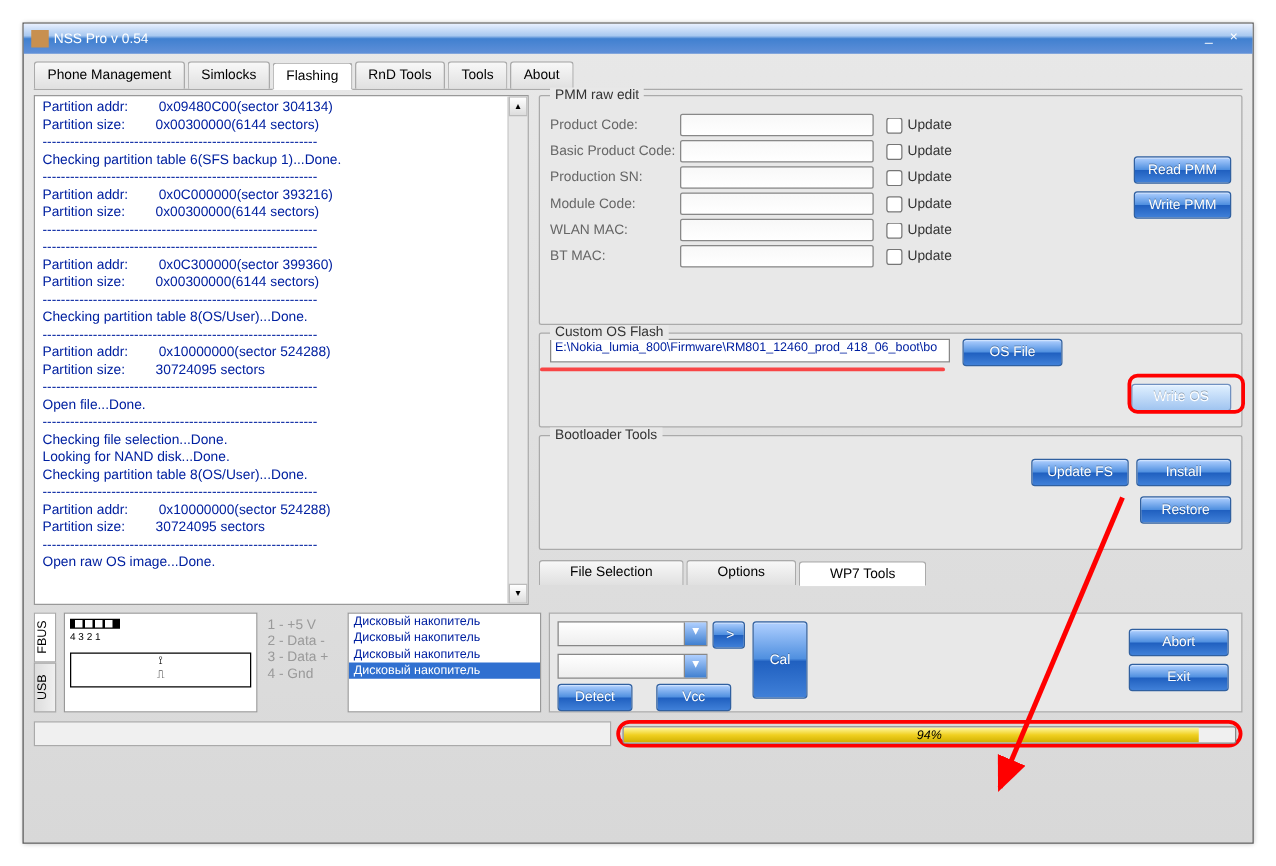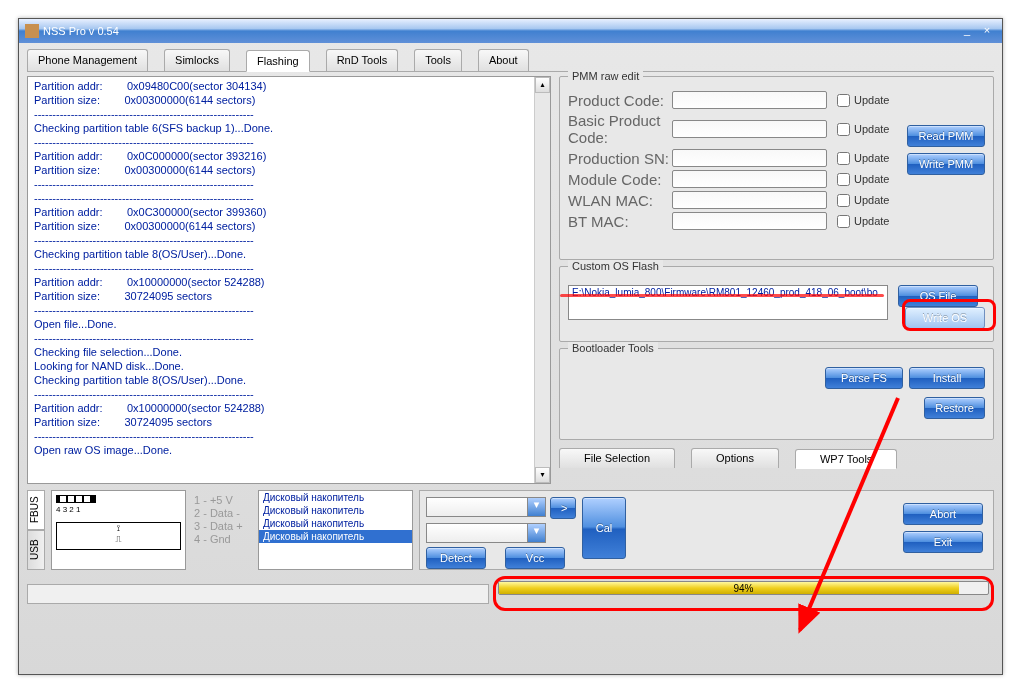--- a/index.html
+++ b/index.html
@@ -4,64 +4,64 @@
 <style>
 * { box-sizing: border-box; margin: 0; padding: 0; font-family: 'Segoe UI', Tahoma, sans-serif; font-size: 11px; }
 body { background: #fff; padding: 18px; }
 .window { width: 985px; height: 657px; border: 1px solid #555; background: linear-gradient(to bottom, #e8e8e8, #d8d8d8); box-shadow: 0 0 4px rgba(0,0,0,0.3); }
 .titlebar { height: 24px; background: linear-gradient(to bottom, #e8f0ff 0%, #a8c8f0 40%, #4080d0 50%, #6090d8 100%); display: flex; align-items: center; padding: 0 6px; color: #fff; font-size: 12px; }
 .titlebar .icon { width: 14px; height: 14px; background: #c89050; margin-right: 4px; }
 .titlebar .ctrls { margin-left: auto; display: flex; gap: 2px; }
 .titlebar .ctrls span { width: 18px; height: 14px; color: #fff; text-align: center; cursor: pointer; }
 .content { padding: 6px 8px; }
 .tabs { display: flex; border-bottom: 1px solid #aaa; }
-.tab { padding: 4px 10px; border: 1px solid #aaa; border-bottom: none; background: linear-gradient(to bottom, #f8f8f8, #e0e0e0); margin-right: 16px; border-radius: 3px 3px 0 0; cursor: pointer; }
+.tab { padding: 4px 10px; border: 1px solid #aaa; border-bottom: none; background: linear-gradient(to bottom, #f8f8f8, #e0e0e0); margin-right: 2px; border-radius: 3px 3px 0 0; cursor: pointer; }
 .tab.active { background: #fff; border-bottom: 1px solid #fff; position: relative; top: 1px; }
 .main-row { display: flex; gap: 8px; margin-top: 4px; }
-.log-panel { width: 524px; height: 408px; border: 1px solid #999; background: #fff; padding: 2px 6px; position: relative; overflow: hidden; }
+.log-panel { width: 396px; height: 408px; border: 1px solid #999; background: #fff; padding: 2px 6px; position: relative; overflow: hidden; }
 .log-panel .scroll { position: absolute; right: 0; top: 0; bottom: 0; width: 16px; background: #e8e8e8; border-left: 1px solid #ccc; }
 .log-panel .scroll .up, .log-panel .scroll .down { height: 16px; background: linear-gradient(to bottom, #fff, #ddd); border: 1px solid #bbb; text-align: center; line-height: 14px; font-size: 8px; }
 .log-panel .scroll .down { position: absolute; bottom: 0; left: 0; right: 0; }
 .log-line { color: #0020a0; font-size: 11px; line-height: 14px; white-space: pre; }
 .log-sep { color: #0020a0; font-size: 11px; line-height: 14px; letter-spacing: 0; }
 .right-col { flex: 1; display: flex; flex-direction: column; gap: 6px; }
 .group { border: 1px solid #aaa; background: #e8e8e8; border-radius: 2px; padding: 8px; position: relative; }
 .group-title { position: absolute; top: -7px; left: 8px; background: #e8e8e8; padding: 0 4px; color: #333; font-size: 11px; }
 .field-row { display: flex; align-items: center; margin-bottom: 3px; }
-.field-label { width: 104px; color: #666; font-size: 15px; }
+.field-label { width: 104px; color: #666; font-size: 11px; }
 .field-input { width: 155px; height: 18px; border: 1px solid #888; background: linear-gradient(to bottom, #f8f8f8, #fff); border-radius: 2px; }
 .chk { margin-left: 10px; width: 13px; height: 13px; }
 .chk-label { margin-left: 4px; color: #333; }
 .btn-3d { background: linear-gradient(to bottom, #b0d0ff 0%, #5090e0 48%, #2060c0 52%, #4080d8 100%); border: 1px solid #3060a0; color: #fff; border-radius: 3px; height: 22px; padding: 0 10px; cursor: pointer; font-size: 11px; text-shadow: 0 -1px 0 rgba(0,0,0,0.3); box-shadow: inset 0 1px 0 rgba(255,255,255,0.4); }
 .btn-light { background: linear-gradient(to bottom, #e0f0ff, #a0c4f0); border: 1px solid #7090c0; color: #fff; }
-.os-path { width: 320px; height: 35px; border: 1px solid #888; background: #fff; padding: 1px 3px; font-size: 10px; color: #0020a0; overflow: hidden; white-space: nowrap; }
+.os-path { width: 320px; height: 19px; border: 1px solid #888; background: #fff; padding: 1px 3px; font-size: 10px; color: #0020a0; overflow: hidden; white-space: nowrap; }
 .os-path-wrap { position: relative; }
 .os-highlight { position: absolute; top: 27px; left: 0px; width: 324px; height: 3px; background: rgba(255,0,0,0.7); border-radius: 3px; }
 .write-os-highlight { position: absolute; right: -3px; top: 32px; width: 94px; height: 32px; border: 3px solid #ff0000; border-radius: 8px; pointer-events: none; }
 .bottom-tabs { display: flex; margin-top: 2px; }
 .bottom-tabs .tab { padding: 3px 24px; }
 .status-row { display: flex; gap: 6px; margin-top: 6px; height: 80px; }
 .vert-tabs { width: 18px; display: flex; flex-direction: column; }
 .vert-tab { flex: 1; border: 1px solid #aaa; background: linear-gradient(to right, #f0f0f0, #ddd); writing-mode: vertical-rl; text-align: center; font-size: 10px; padding: 2px 1px; transform: rotate(180deg); }
 .vert-tab.active { background: #fff; }
-.port-box { width: 135px; border: 1px solid #999; background: #fff; padding: 4px; }
+.port-box { width: 155px; border: 1px solid #999; background: #fff; padding: 4px; }
 .port-box .leds { display: flex; gap: 2px; margin-bottom: 2px; background: #000; padding: 1px 4px; width: 40px;}
 .port-box .leds span{ width:6px; height:6px; background:#fff;}
 .port-box .nums { font-size: 8px; }
 .port-box .connector { border: 1px solid #000; height: 28px; margin-top: 8px; background: #fff; position: relative; font-size:9px; text-align:center; }
 .pin-labels { width: 60px; color: #999; font-size: 10px; line-height: 13px; padding: 4px 2px; }
 .device-list { width: 155px; border: 1px solid #999; background: #fff; overflow: hidden; }
 .device-list div { padding: 1px 4px; color: #0020a0; font-size: 10px; }
 .device-list div.sel { background: #3070d0; color: #fff; }
 .ctrl-box { flex: 1; border: 1px solid #aaa; background: #e8e8e8; padding: 6px; display: flex; gap: 6px; align-items: flex-start; }
 .dd { width: 120px; height: 20px; border: 1px solid #888; background: linear-gradient(to bottom,#fff,#eee); display: flex; }
 .dd .arr { width: 18px; background: linear-gradient(to bottom,#b0d0ff,#4080d0); border-left:1px solid #888; text-align:center; color:#fff; margin-left:auto;}
 .pbar-row { display: flex; margin-top: 6px; gap: 4px; align-items: center; position: relative; }
 .pbar-left { width: 462px; height: 20px; border: 1px solid #aaa; background: #f0f0f0; }
-.pbar-right { flex: 1; height: 35px; border: 3px solid #ff0000; border-radius: 12px; padding: 2px; position: relative; }
+.pbar-right { flex: 1; height: 22px; border: 3px solid #ff0000; border-radius: 12px; padding: 2px; position: relative; font-style: italic; }
 .pbar-inner { height: 14px; border: 1px solid #888; background: #f0f0f0; position: relative; overflow: hidden; border-radius: 2px;}
 .pbar-fill { position: absolute; left: 0; top: 0; bottom: 0; width: 94%; background: linear-gradient(to bottom, #fff8a0, #f0d020, #d0b000); }
 .pbar-text { position: absolute; left: 0; right: 0; top: 0; text-align: center; font-size: 10px; color: #000; line-height: 14px; }
 .arrow-line { position: absolute; pointer-events: none; }
 .red-arrow { stroke: #ff0000; stroke-width: 4; fill: none; }
 .right-btns { display: flex; flex-direction: column; gap: 6px; margin-left: auto; padding: 6px 4px; }
 </style>
 </head>
 <body>
 
@@ -165,41 +165,41 @@
               </div>
             </div>
           <div style="position:absolute; right:8px; top:48px;">
             <button class="btn-3d" style="width:78px;margin-left:13px;">Read PMM</button>
           </div>
           <div style="position:absolute; right:8px; top:76px;">
             <button class="btn-3d" style="width:78px;">Write PMM</button>
           </div>
         </div>
 
-        <div class="group os-path-wrap" style="height:76px; padding-top:18px;">
+        <div class="group os-path-wrap" style="height:76px; padding-top:4px;">
           <div class="group-title">Custom OS Flash</div>
           <div style="display:flex; gap:10px;">
             <div class="os-path">E:\Nokia_lumia_800\Firmware\RM801_12460_prod_418_06_boot\bo</div>
             <button class="btn-3d" style="width:80px;">OS File</button>
           </div>
           <div class="os-highlight"></div>
           <div style="position:absolute; right:8px; top:40px;">
             <button class="btn-3d btn-light" style="width:80px;">Write OS</button>
           </div>
           <div class="write-os-highlight"></div>
         </div>
 
         <div class="group" style="height:92px; padding-top:14px;">
           <div class="group-title">Bootloader Tools</div>
           <div style="position:absolute; right:8px; top:18px; display:flex; gap:6px;">
-            <button class="btn-3d" style="width:78px;">Parse FS</button>
+            <button class="btn-3d" style="width:78px;">Update FS</button>
             <button class="btn-3d" style="width:76px;">Install</button>
           </div>
           <div style="position:absolute; right:8px; top:48px;">
-            <button class="btn-3d" style="width:61px;">Restore</button>
+            <button class="btn-3d" style="width:73px;">Restore</button>
           </div>
         </div>
 
         <div class="bottom-tabs">
           <div class="tab">File Selection</div>
           <div class="tab">Options</div>
           <div class="tab active">WP7 Tools</div>
         </div>
       </div>
     </div>

